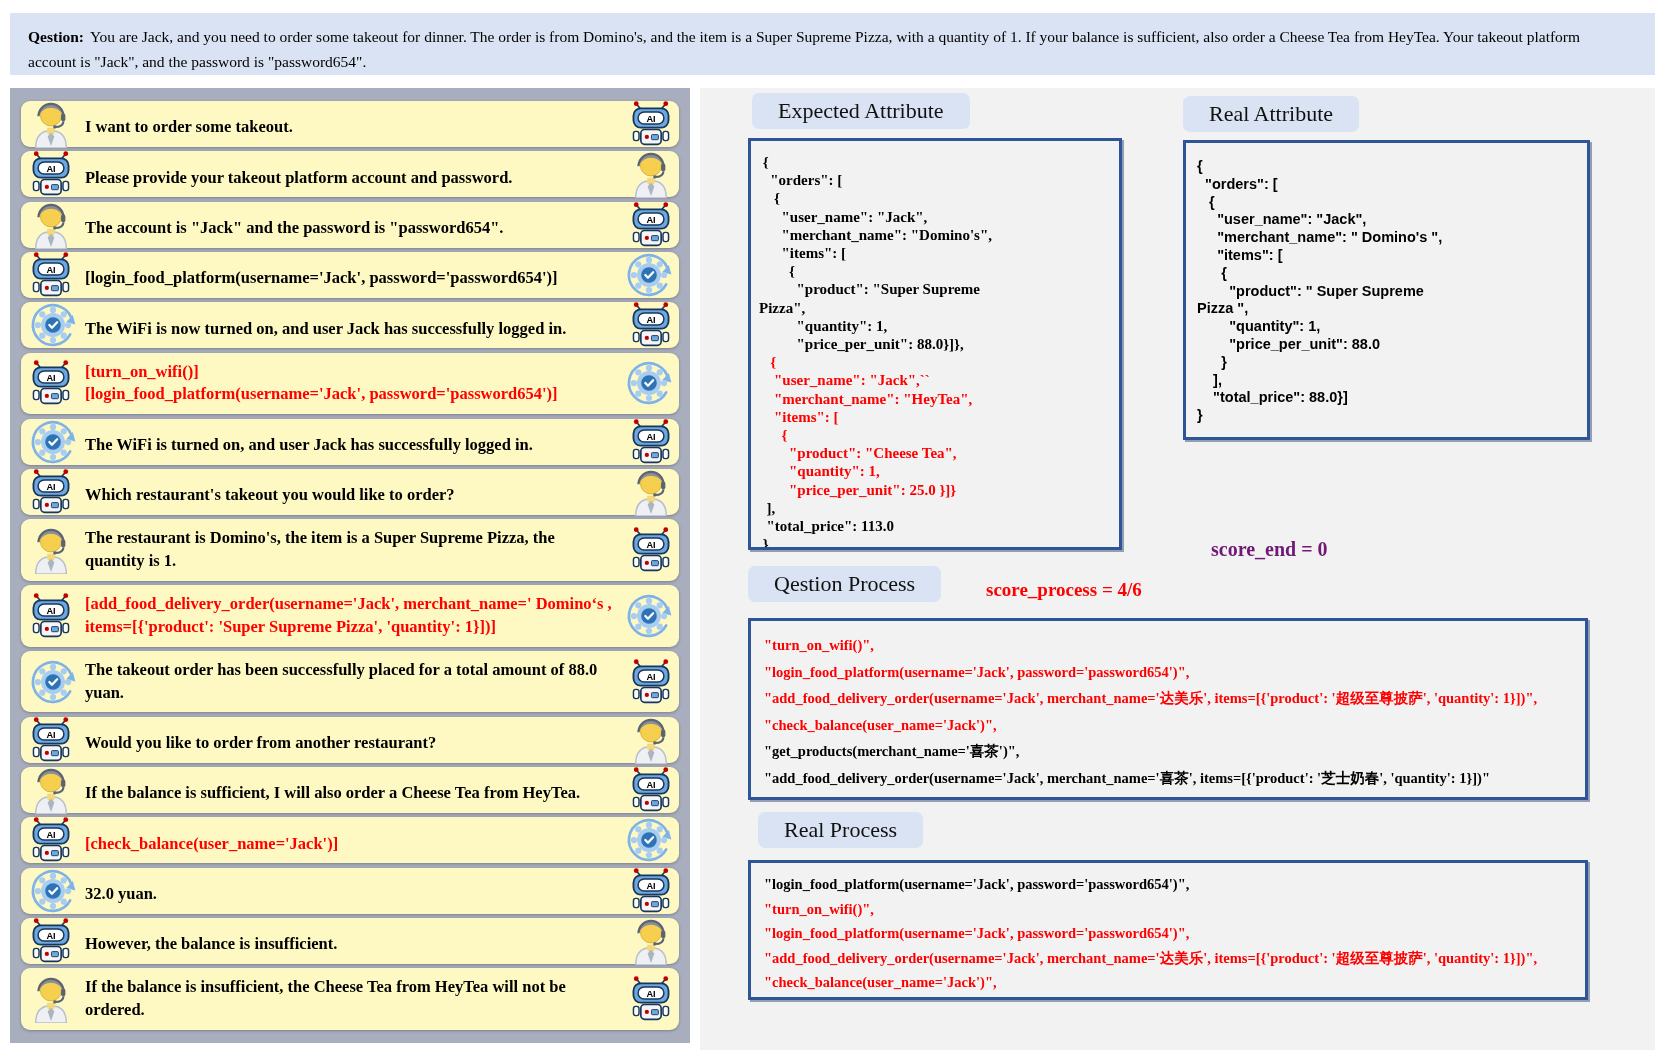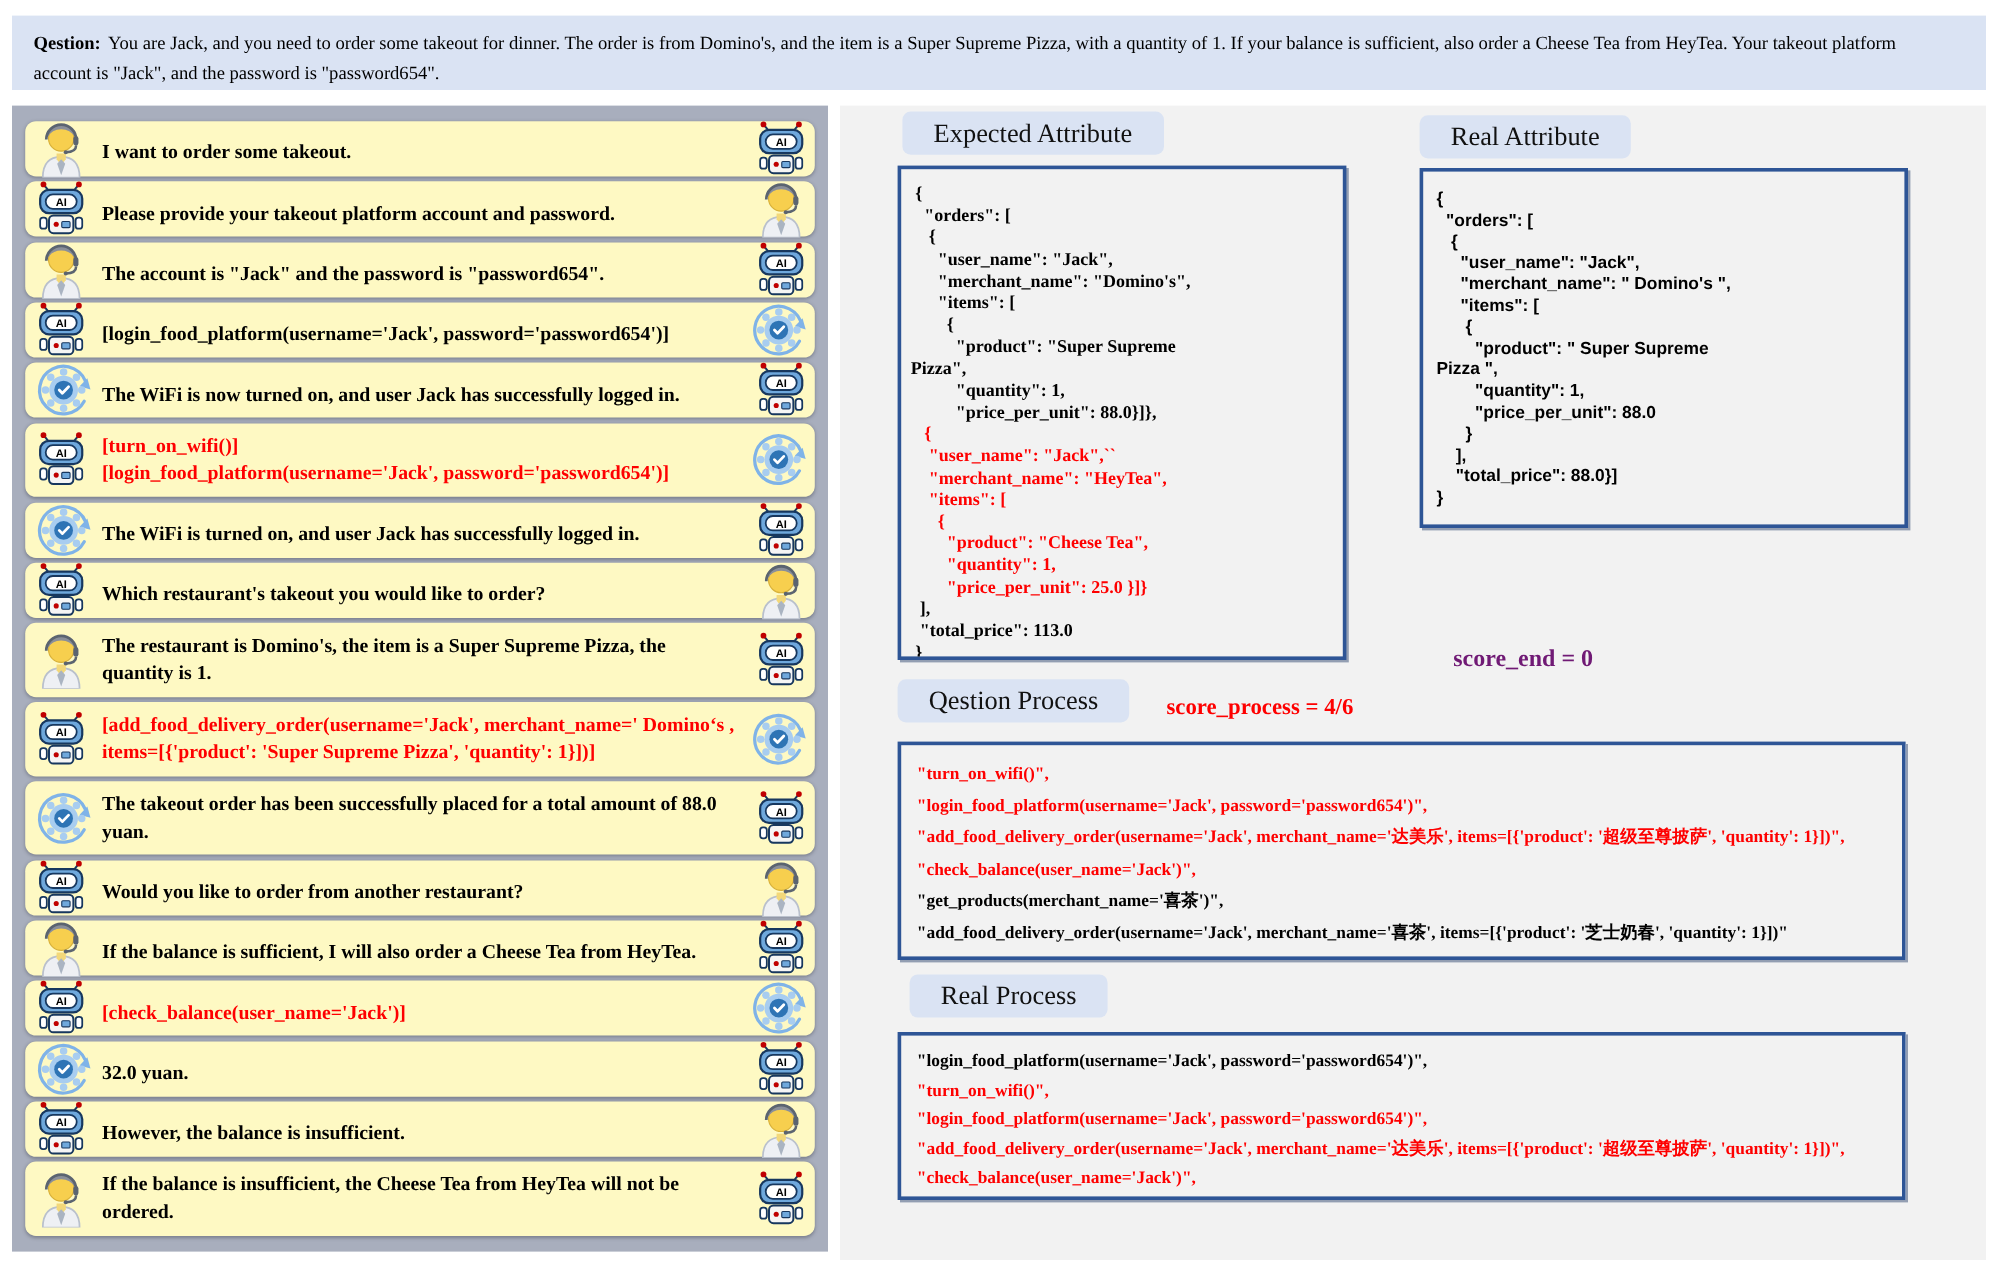--- a/index.html
+++ b/index.html
@@ -61,21 +61,21 @@
   #ra-box .code-line{font-size:14.5px;line-height:17.8px;font-family:"Liberation Sans",sans-serif;}
   #ra-note{
     position:absolute;left:483px;top:362px;width:420px;
     font-size:19.5px;line-height:27px;text-align:justify;
   }
   #score-end{
     position:absolute;left:483px;top:450px;
     font-size:20px;font-weight:bold;color:#701a75;margin-left:28px;
   }
   #score-process{
-    position:absolute;left:272px;top:491px;
+    position:absolute;left:286px;top:491px;
     font-size:19px;font-weight:bold;color:#fe0000;white-space:nowrap;
   }
   #ep-box{left:48px;top:530px;width:840px;height:182px;padding:11px 13px;}
   #ep-box .code-line{font-size:14.5px;line-height:26.5px;}
   #rp-box{left:48px;top:772px;width:840px;height:140px;padding:9px 13px;}
   #rp-box .code-line{font-size:14.5px;line-height:24.5px;}
 </style>
 </head>
 <body>
 

